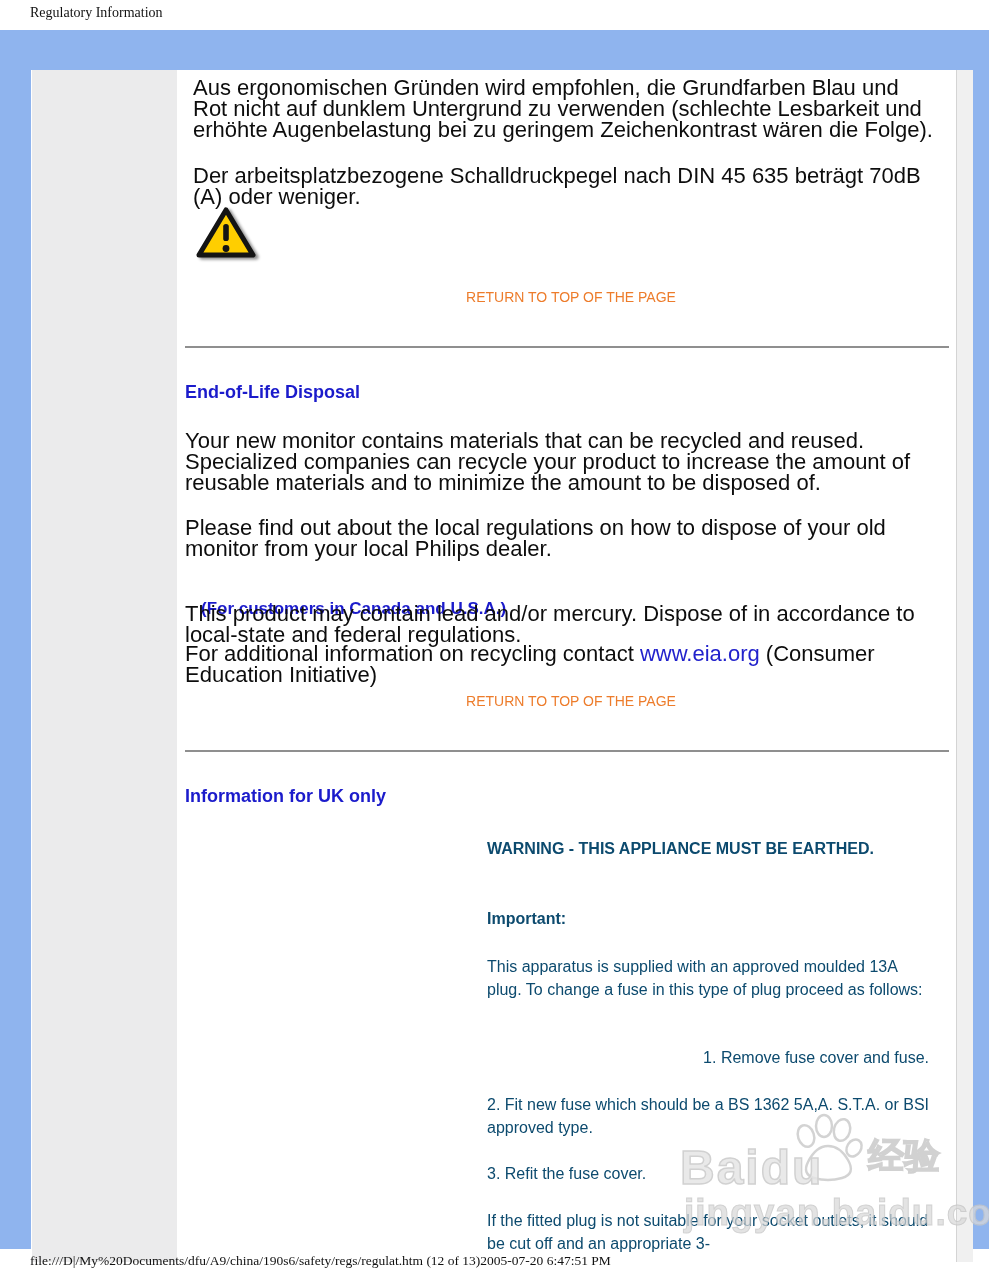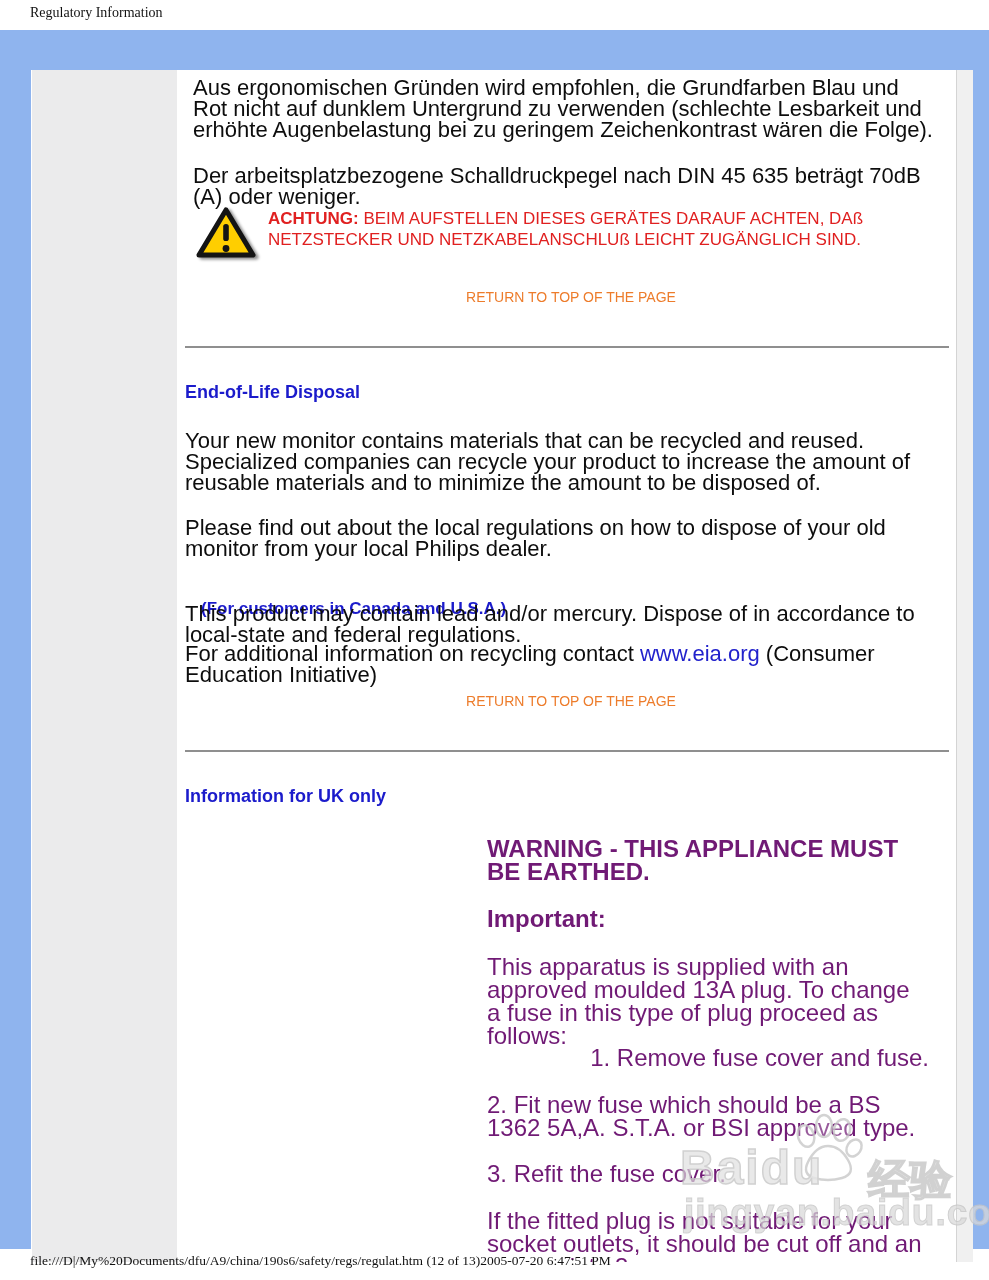--- a/index.html
+++ b/index.html
@@ -49,38 +49,38 @@
     border:none;border-top:2px solid #8f8f8f;margin:0;width:764px;
   }
   .h-blue{
     margin:0;font-size:18px;font-weight:bold;color:#1B1BCB;
   }
   .h-sub{
     margin:16px;font-size:17px;font-weight:bold;color:#1B1BCB;
   }
   .eia-link{color:#2222CC;text-decoration:none;cursor:pointer;}
   .uk-block{left:302px;top:767px;width:442px;height:425px;}
-  .uk-block p{font-size:24px;line-height:23px;color:#701a75;margin:0;}
+  .uk-block p{font-size:16px;line-height:23px;color:#0c4a6e;margin:0;}
   .uk-bold{font-weight:bold;}
   .footer-line{
     position:absolute;left:30px;top:1253px;
     font-family:"Liberation Serif",serif;font-size:13.5px;color:#111;
   }
   .watermark{
     position:absolute;left:672px;top:1126px;width:310px;height:112px;
     z-index:50;pointer-events:none;opacity:.8;
   }
   .wm-brand{
     position:absolute;left:8px;top:14px;
     font-size:48px;font-weight:bold;color:rgba(223,223,223,0.85);
     -webkit-text-stroke:1.5px #c6c6c6;letter-spacing:2px;
   }
   .wm-cn{
-    position:absolute;left:196px;top:26px;
-    font-size:42px;font-weight:bold;color:rgba(223,223,223,0.85);
+    position:absolute;left:196px;top:6px;
+    font-size:36px;font-weight:bold;color:rgba(223,223,223,0.85);
     -webkit-text-stroke:1.5px #c6c6c6;
   }
   .wm-paw{position:absolute;left:112px;top:-16px;}
   .wm-url{
     position:absolute;left:12px;top:66px;
     font-size:37px;font-weight:bold;color:rgba(216,216,216,0.9);
     -webkit-text-stroke:1px #c6c6c6;letter-spacing:1px;
   }
 </style>
 </head>
@@ -101,21 +101,20 @@
       <p class="abs indent p-body" style="top:95px;width:742px;">Der arbeitsplatzbezogene Schalldruckpegel nach DIN 45 635 beträgt 70dB (A) oder weniger.</p>
 
       <div class="abs warn-row">
         <span class="warn-icon">
           <svg width="62" height="54" viewBox="0 0 62 54">
             <path d="M31 4 L58 49 L4 49 Z" fill="#FFCE00" stroke="#141414" stroke-width="5" stroke-linejoin="round"></path>
             <rect x="28.2" y="18" width="5.6" height="17" rx="2.6" fill="#141414"></rect>
             <circle cx="31" cy="42.5" r="3.4" fill="#141414"></circle>
           </svg>
         </span>
-        <span class="warn-text"><b>ACHTUNG:</b><span> BEIM AUFSTELLEN DIESES GERÄTES DARAUF ACHTEN, DAß NETZSTECKER UND NETZKABELANSCHLUß LEICHT ZUGÄNGLICH SIND.</span></span>
       </div>
 
       <a class="abs return-link" style="top:219px;">RETURN TO TOP OF THE PAGE</a>
 
       <hr class="abs rule" style="top:276px;">
 
       <h3 class="abs h-blue" style="top:312px;">End-of-Life Disposal</h3>
 
       <p class="abs p-body" style="top:360px;">Your new monitor contains materials that can be recycled and reused. Specialized companies can recycle your product to increase the amount of reusable materials and to minimize the amount to be disposed of.</p>
 

